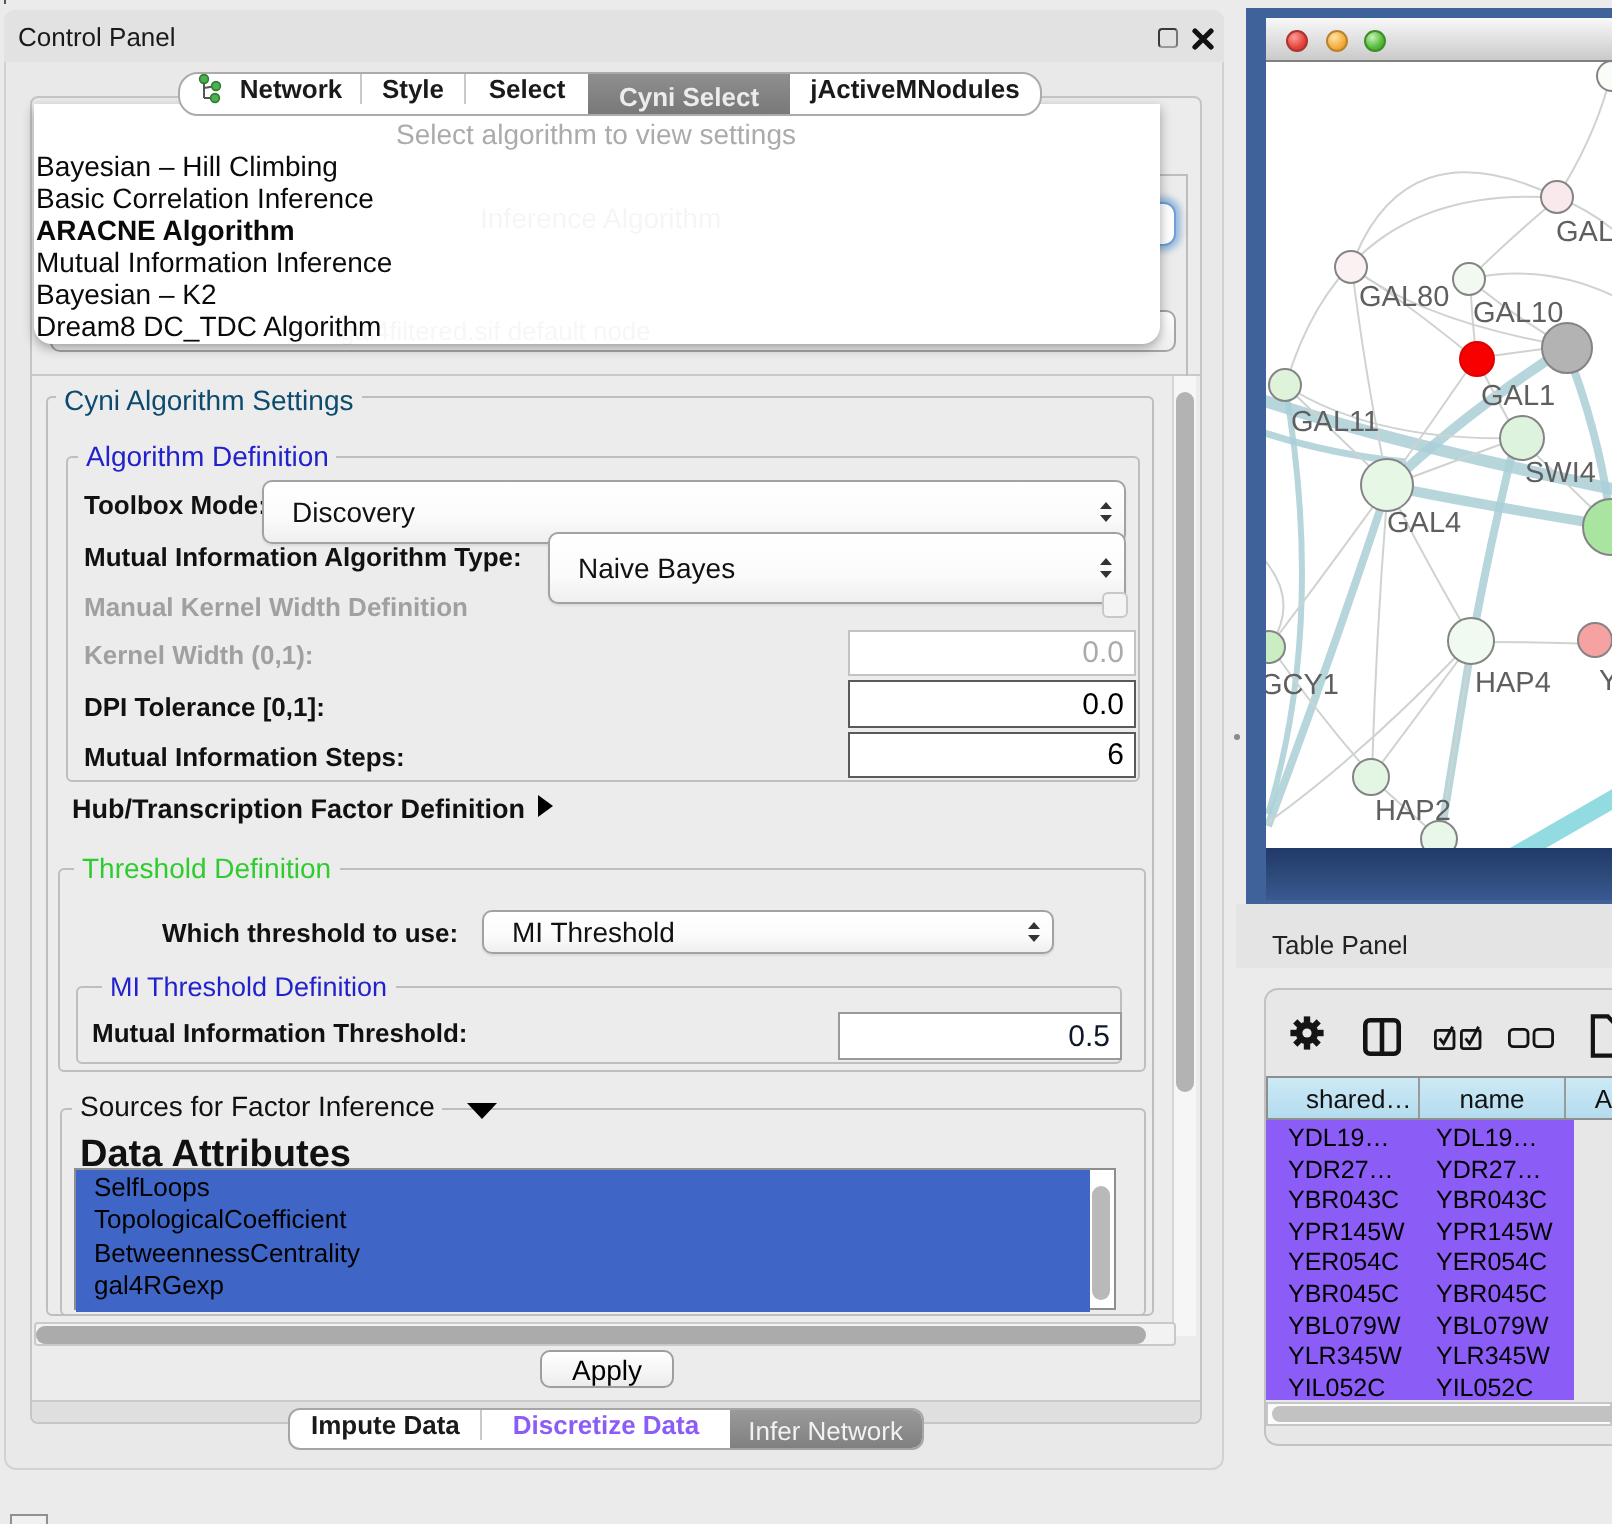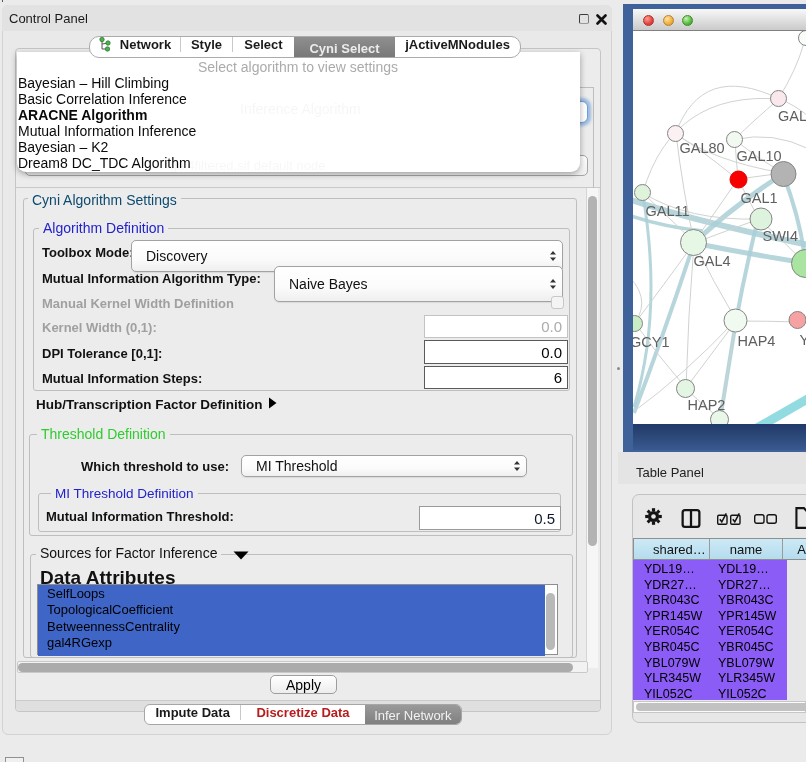--- a/index.html
+++ b/index.html
@@ -91,21 +91,21 @@
 </div>
 
 <div class="a" style="left:17px;top:661px;width:571px;height:12px;background:#F2F2F2;border:1px solid #C9C9C9;border-radius:2px"></div>
 <div class="a" style="left:18px;top:662.5px;width:555px;height:9px;background:#ABABAB;border-radius:5px"></div>
 
 <div class="a" style="left:270px;top:675px;width:67px;height:19px;background:linear-gradient(180deg,#FFFFFF,#F6F6F6 50%,#EDEDED);border:1px solid #9E9E9E;border-radius:5px;display:flex;align-items:center;justify-content:center;font-size:14px;color:#000">Apply</div>
 
 <div class="a" style="left:144px;top:704px;width:318px;height:21px;background:#fff;border:1px solid #A6A6A6;border-radius:6px;overflow:hidden;display:flex;align-items:flex-start">
   <div style="width:96px;text-align:center;font-size:13px;font-weight:bold;color:#1a1a1a">Impute Data</div>
   <div style="width:1px;height:15px;background:#C9C9C9"></div>
-  <div style="width:124px;text-align:center;font-size:13px;font-weight:bold;color:#b91c1c">Discretize Data</div>
+  <div style="width:124px;text-align:center;font-size:13px;font-weight:bold;color:#8b5cf6">Discretize Data</div>
   <div style="width:97px;height:21px;background:linear-gradient(180deg,#9A9A9A,#7D7D7D);color:#F2F2F2;font-size:13px;font-weight:normal;display:flex;align-items:center;justify-content:center">Infer Network</div>
 </div>
 
 <div class="a" style="left:5px;top:757px;width:19px;height:12px;background:#F0F0F0;border:1px solid #909090"></div>
 
 <div class="a" style="left:617px;top:367px;width:3px;height:3px;background:#8a8a8a;border-radius:50%"></div>
 
 <div class="a" style="left:623px;top:4px;width:183px;height:448px;background:#40629B"></div>
 <div class="a" style="left:633px;top:424px;width:173px;height:26px;background:linear-gradient(180deg,#21396A 0%,#2B4877 45%,#3A5991 100%)"></div>
 <div class="a" style="left:633px;top:9px;width:173px;height:22px;background:linear-gradient(180deg,#F8F8F8,#CACACA);border-bottom:1px solid #808080"></div>

